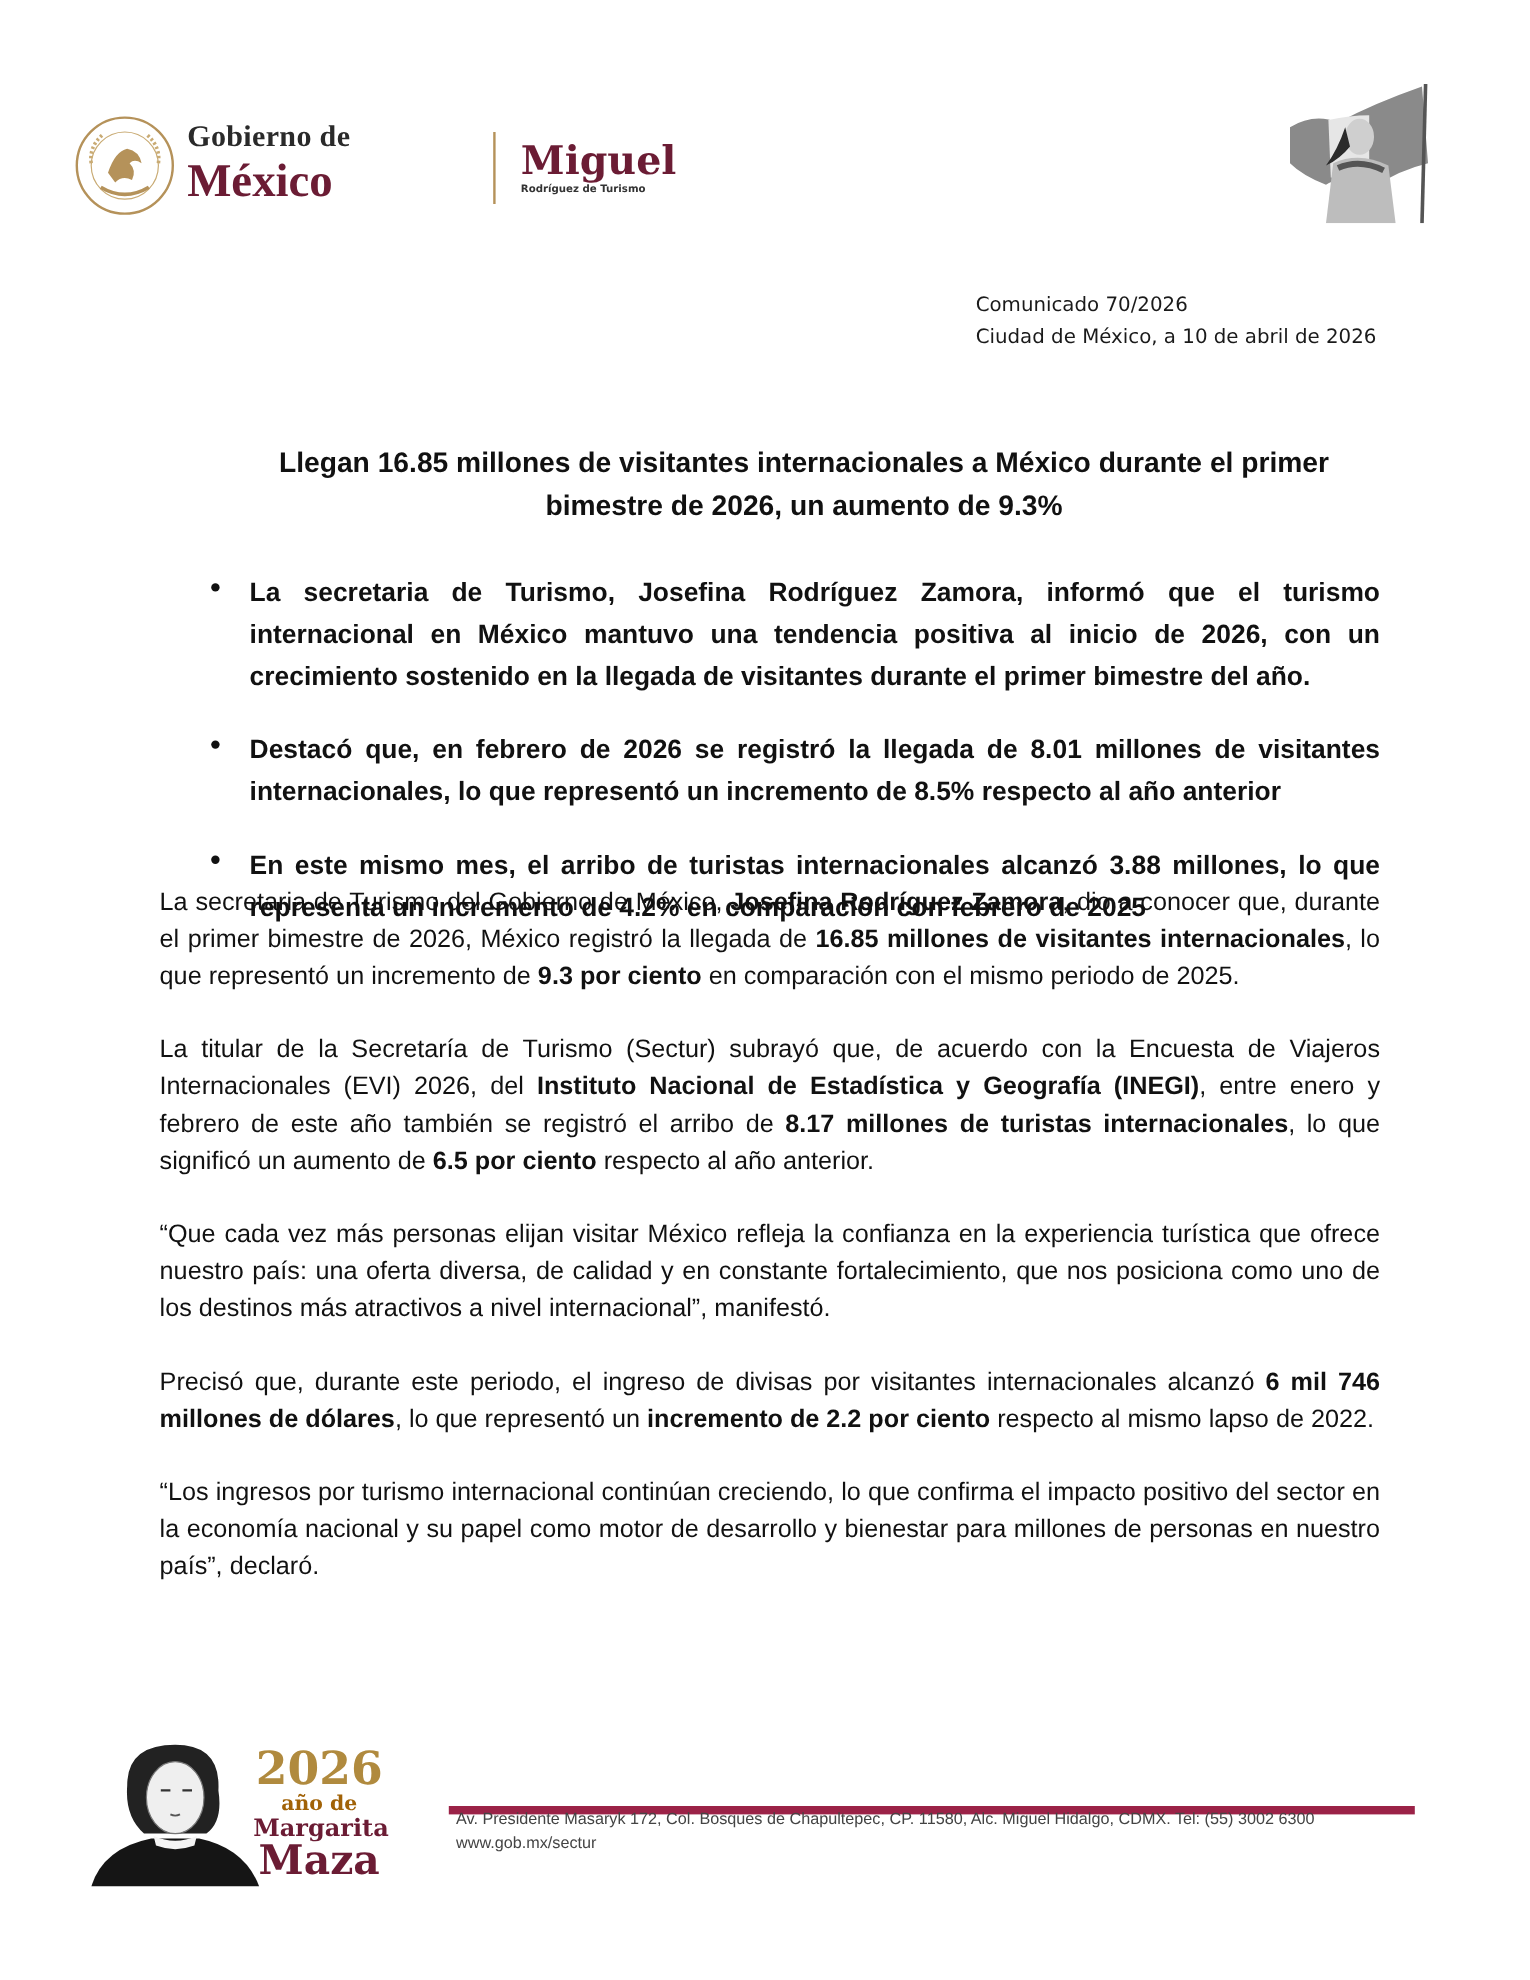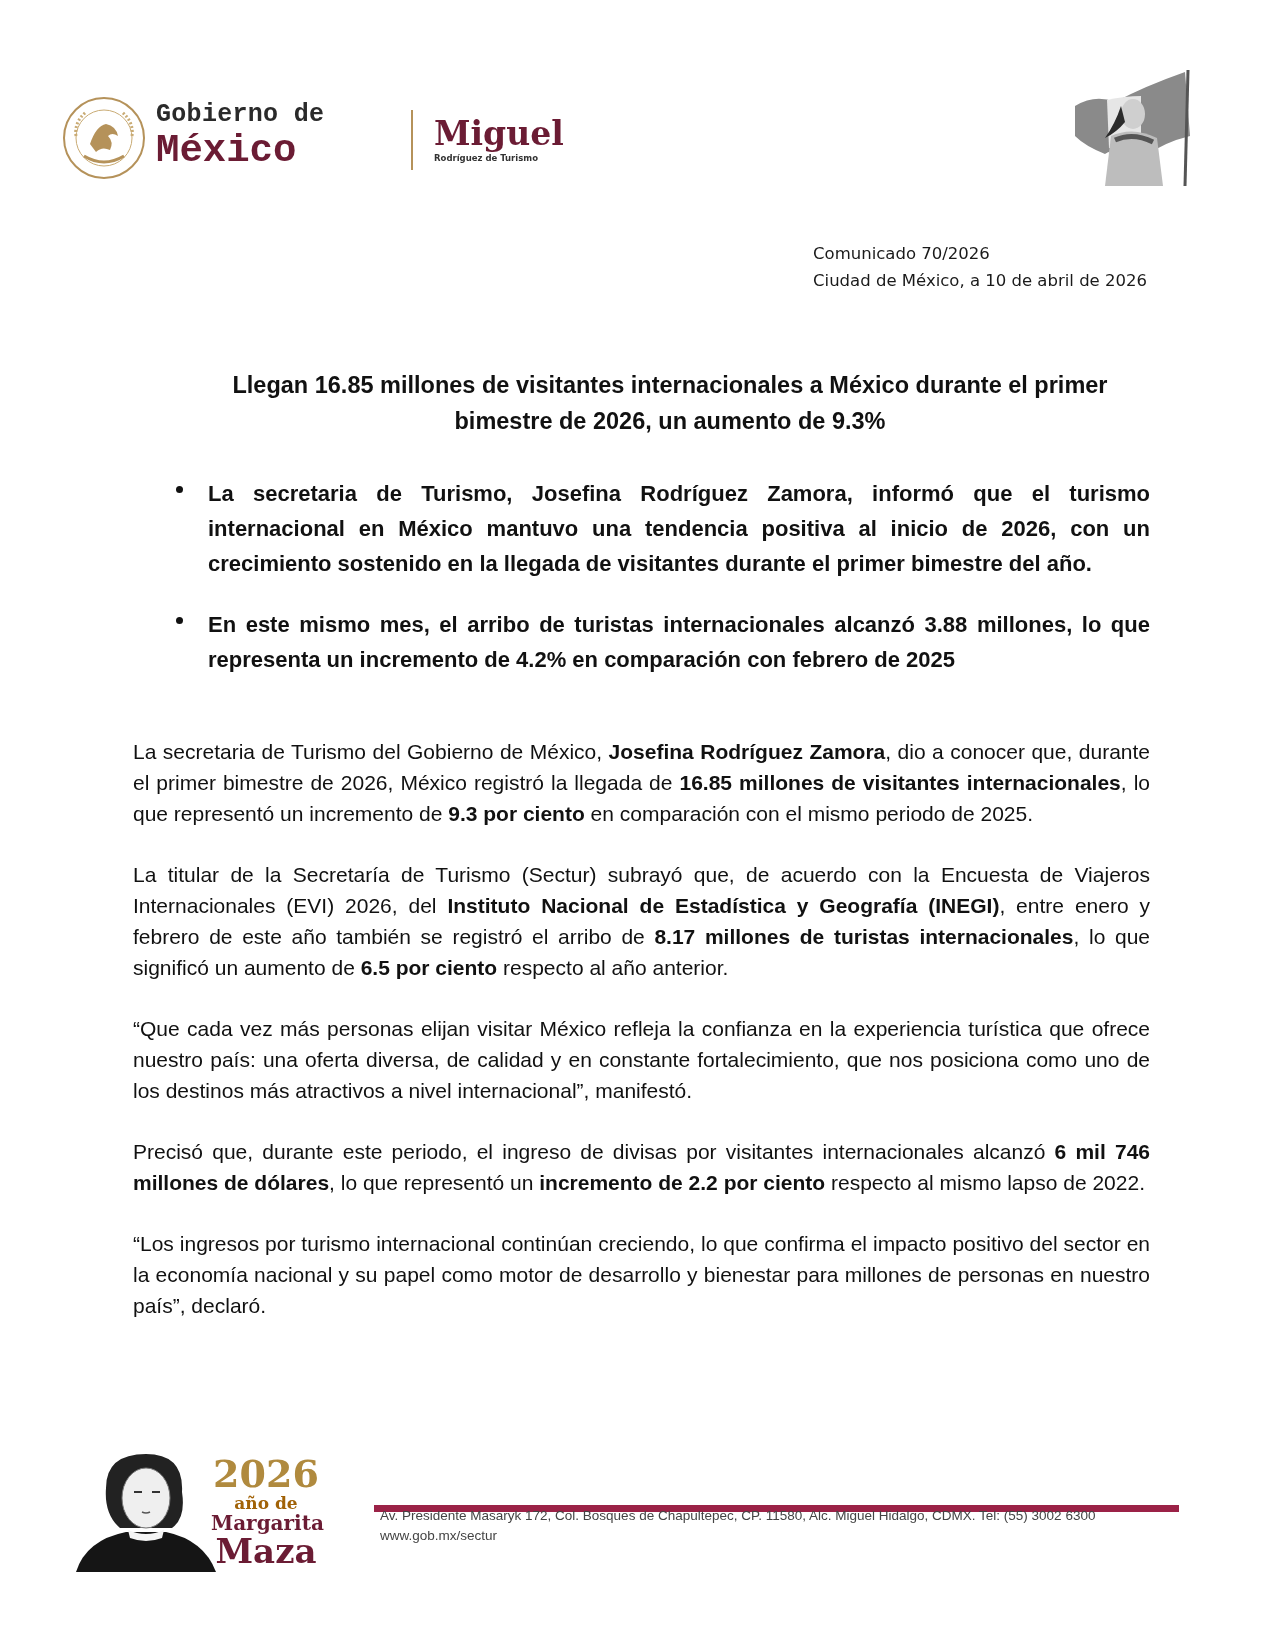--- a/index.html
+++ b/index.html
@@ -3,21 +3,21 @@
 <meta charset="utf-8">
 <style>
   html, body { margin: 0; padding: 0; background: #ffffff; }
   body { width: 1275px; height: 1650px; position: relative; overflow: hidden;
          font-family: "DejaVu Sans", sans-serif; color: #1a1a1a; }
   .abs { position: absolute; }
 
   
   #logo-gob { left: 62px; top: 96px; width: 520px; height: 90px; }
   .seal { position: absolute; left: 0; top: 0; width: 84px; height: 84px; }
-  .gob-text { position: absolute; left: 94px; top: 4px; font-family: Liberation Mono, monospace; }
+  .gob-text { position: absolute; left: 94px; top: 4px; font-family: Liberation Serif, serif; }
   .gob-line1 { font-size: 25px; color: #2a2a2a; line-height: 30px; font-weight: bold; letter-spacing: 0.3px;}
   .gob-line2 { font-size: 39px; color: #6b1c34; line-height: 42px; font-weight: bold; }
   .vdivider { position: absolute; left: 349px; top: 14px; width: 2px; height: 60px; background: #b5925a; }
   .tur-text { position: absolute; left: 372px; top: 20px; font-family: "DejaVu Serif", serif; }
   .tur-line1 { font-size: 33px; color: #6b1c34; font-weight: bold; line-height: 36px; }
   .tur-line2 { font-size: 8.5px; color: #333; font-weight: bold; font-family: "DejaVu Sans", sans-serif; margin-top: 1px;}
 
   #header-illustration { left: 1045px; top: 66px; width: 150px; height: 120px; }
 
   
@@ -89,20 +89,24 @@
 
 <div id="title" class="abs">Llegan 16.85 millones de visitantes internacionales a México durante el primer bimestre de 2026, un aumento de 9.3%</div>
 
 <div id="bullets" class="abs">
   <div class="bullet">
     <span class="dot"></span>
     <span>La secretaria de Turismo, Josefina Rodríguez Zamora, informó que el turismo internacional en México mantuvo una tendencia positiva al inicio de 2026, con un crecimiento sostenido en la llegada de visitantes durante el primer bimestre del año.</span>
   </div>
   <div class="bullet">
     <span class="dot"></span>
+    <span>Destacó que, en febrero de 2026 se registró la llegada de 8.01 millones de visitantes internacionales, lo que representó un incremento de 8.5% respecto al año anterior</span>
+  </div>
+  <div class="bullet">
+    <span class="dot"></span>
     <span>En este mismo mes, el arribo de turistas internacionales alcanzó 3.88 millones, lo que representa un incremento de 4.2% en comparación con febrero de 2025</span>
   </div>
 </div>
 
 <div id="body" class="abs">
   <p class="para"><span>La secretaria de Turismo del Gobierno de México, </span><b>Josefina Rodríguez Zamora</b><span>, dio a conocer que, durante el primer bimestre de 2026, México registró la llegada de </span><b>16.85 millones de visitantes internacionales</b><span>, lo que representó un incremento de </span><b>9.3 por ciento</b><span> en comparación con el mismo periodo de 2025.</span></p>
   <p class="para"><span>La titular de la Secretaría de Turismo (Sectur) subrayó que, de acuerdo con la Encuesta de Viajeros Internacionales (EVI) 2026, del </span><b>Instituto Nacional de Estadística y Geografía (INEGI)</b><span>, entre enero y febrero de este año también se registró el arribo de </span><b>8.17 millones de turistas internacionales</b><span>, lo que significó un aumento de </span><b>6.5 por ciento</b><span> respecto al año anterior.</span></p>
   <p class="para"><span>“Que cada vez más personas elijan visitar México refleja la confianza en la experiencia turística que ofrece nuestro país: una oferta diversa, de calidad y en constante fortalecimiento, que nos posiciona como uno de los destinos más atractivos a nivel internacional”, manifestó.</span></p>
   <p class="para"><span>Precisó que, durante este periodo, el ingreso de divisas por visitantes internacionales alcanzó </span><b>6 mil 746 millones de dólares</b><span>, lo que representó un </span><b>incremento de 2.2 por ciento</b><span> respecto al mismo lapso de 2022.</span></p>
   <p class="para"><span>“Los ingresos por turismo internacional continúan creciendo, lo que confirma el impacto positivo del sector en la economía nacional y su papel como motor de desarrollo y bienestar para millones de personas en nuestro país”, declaró.</span></p>

